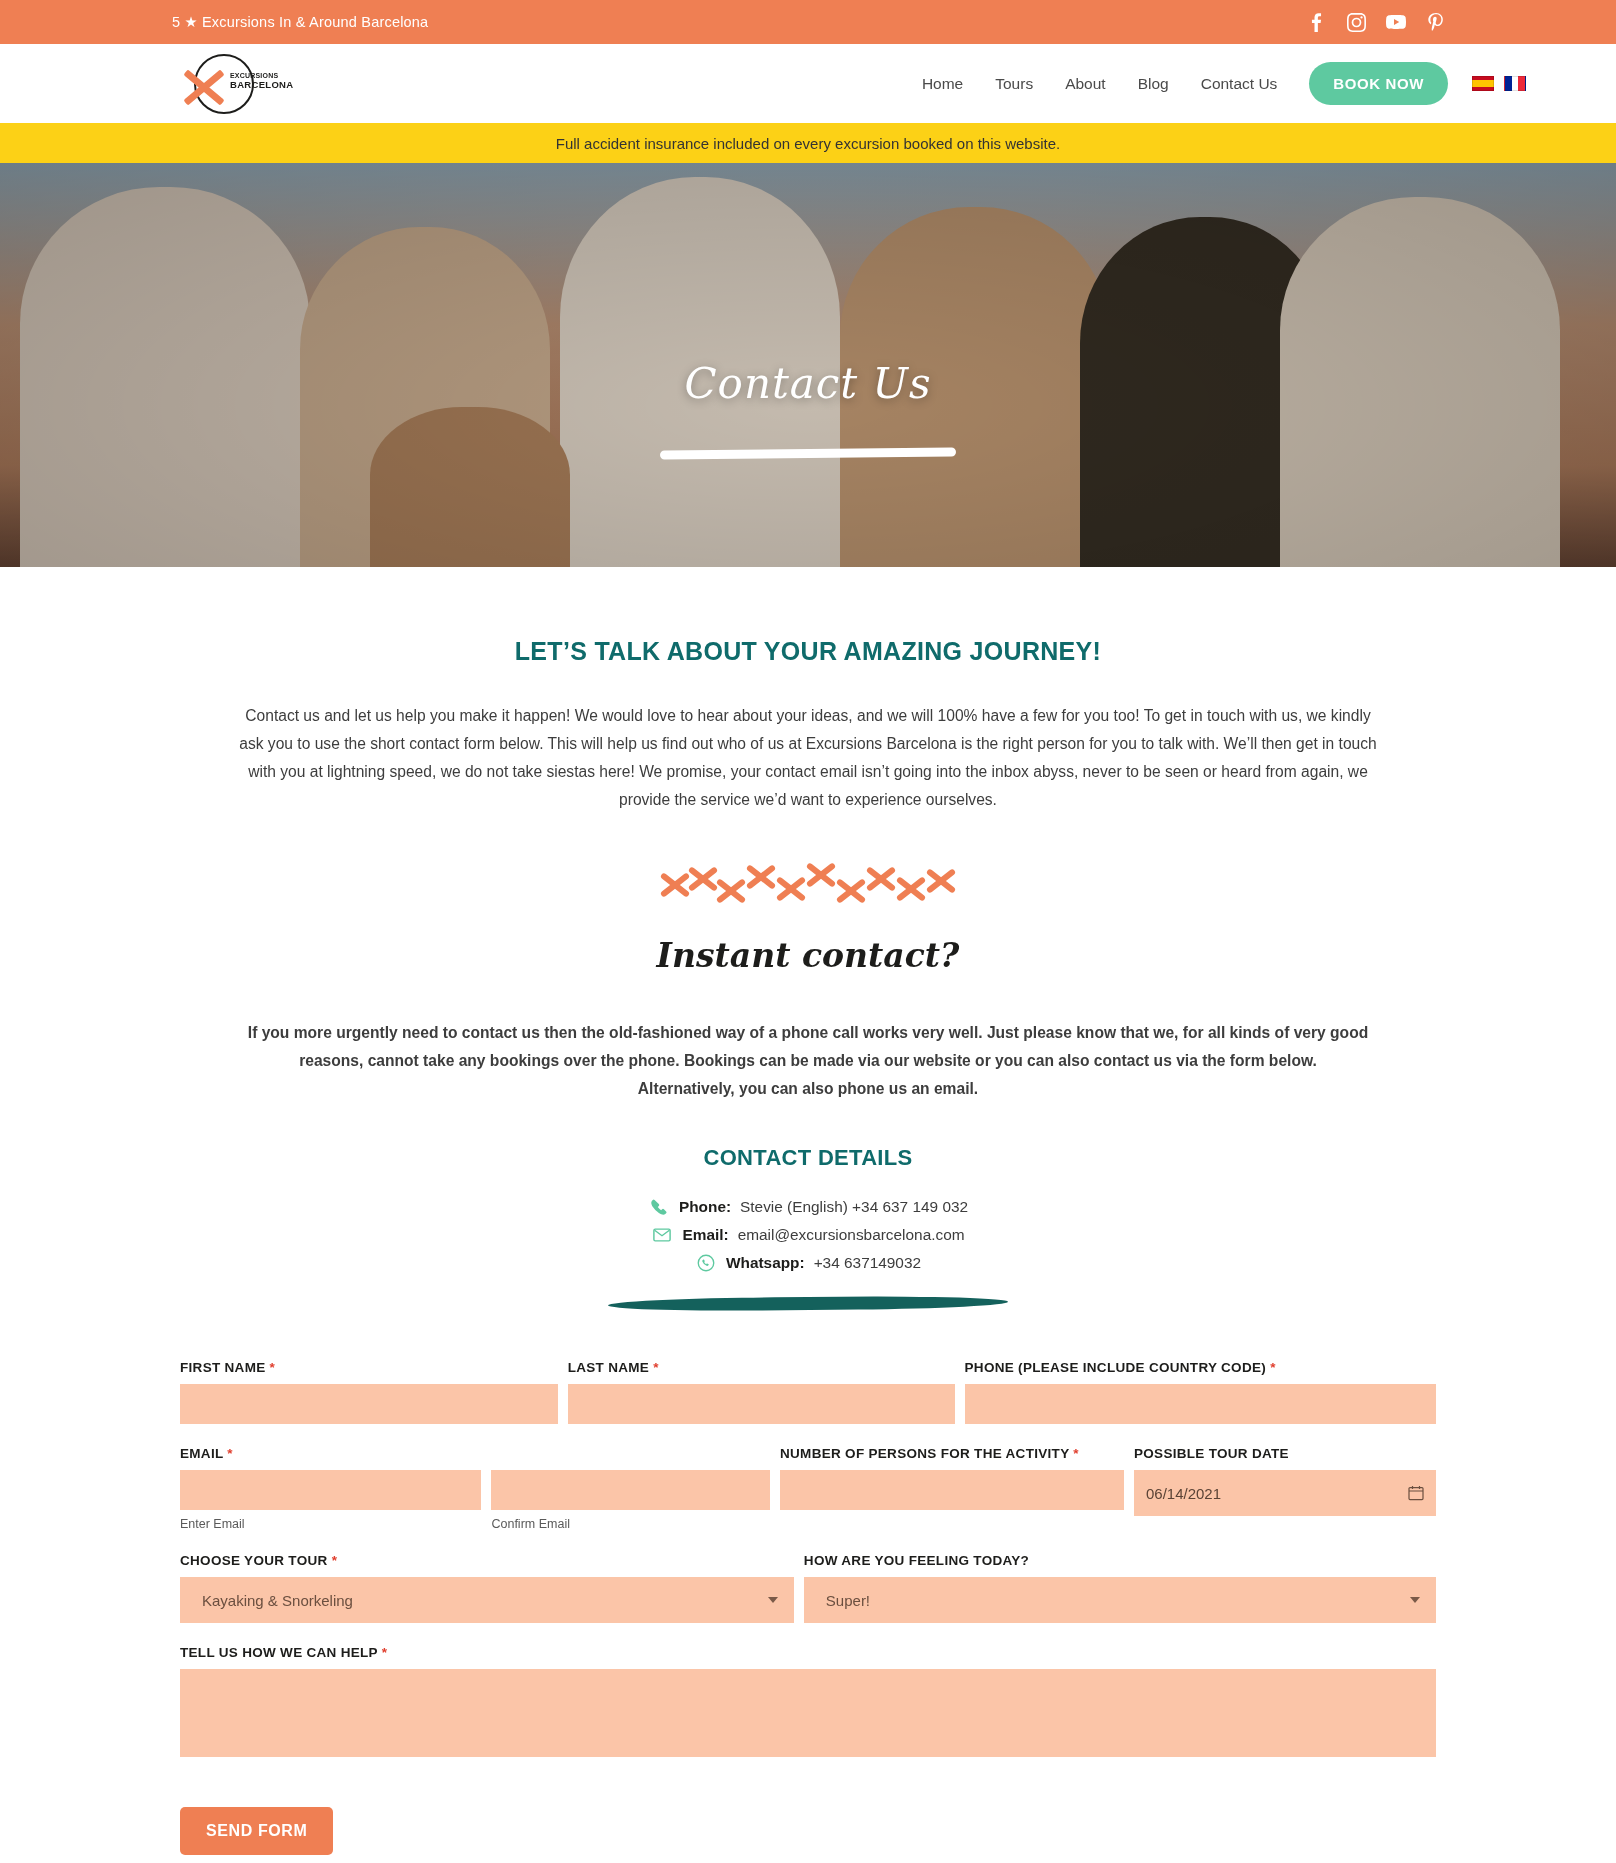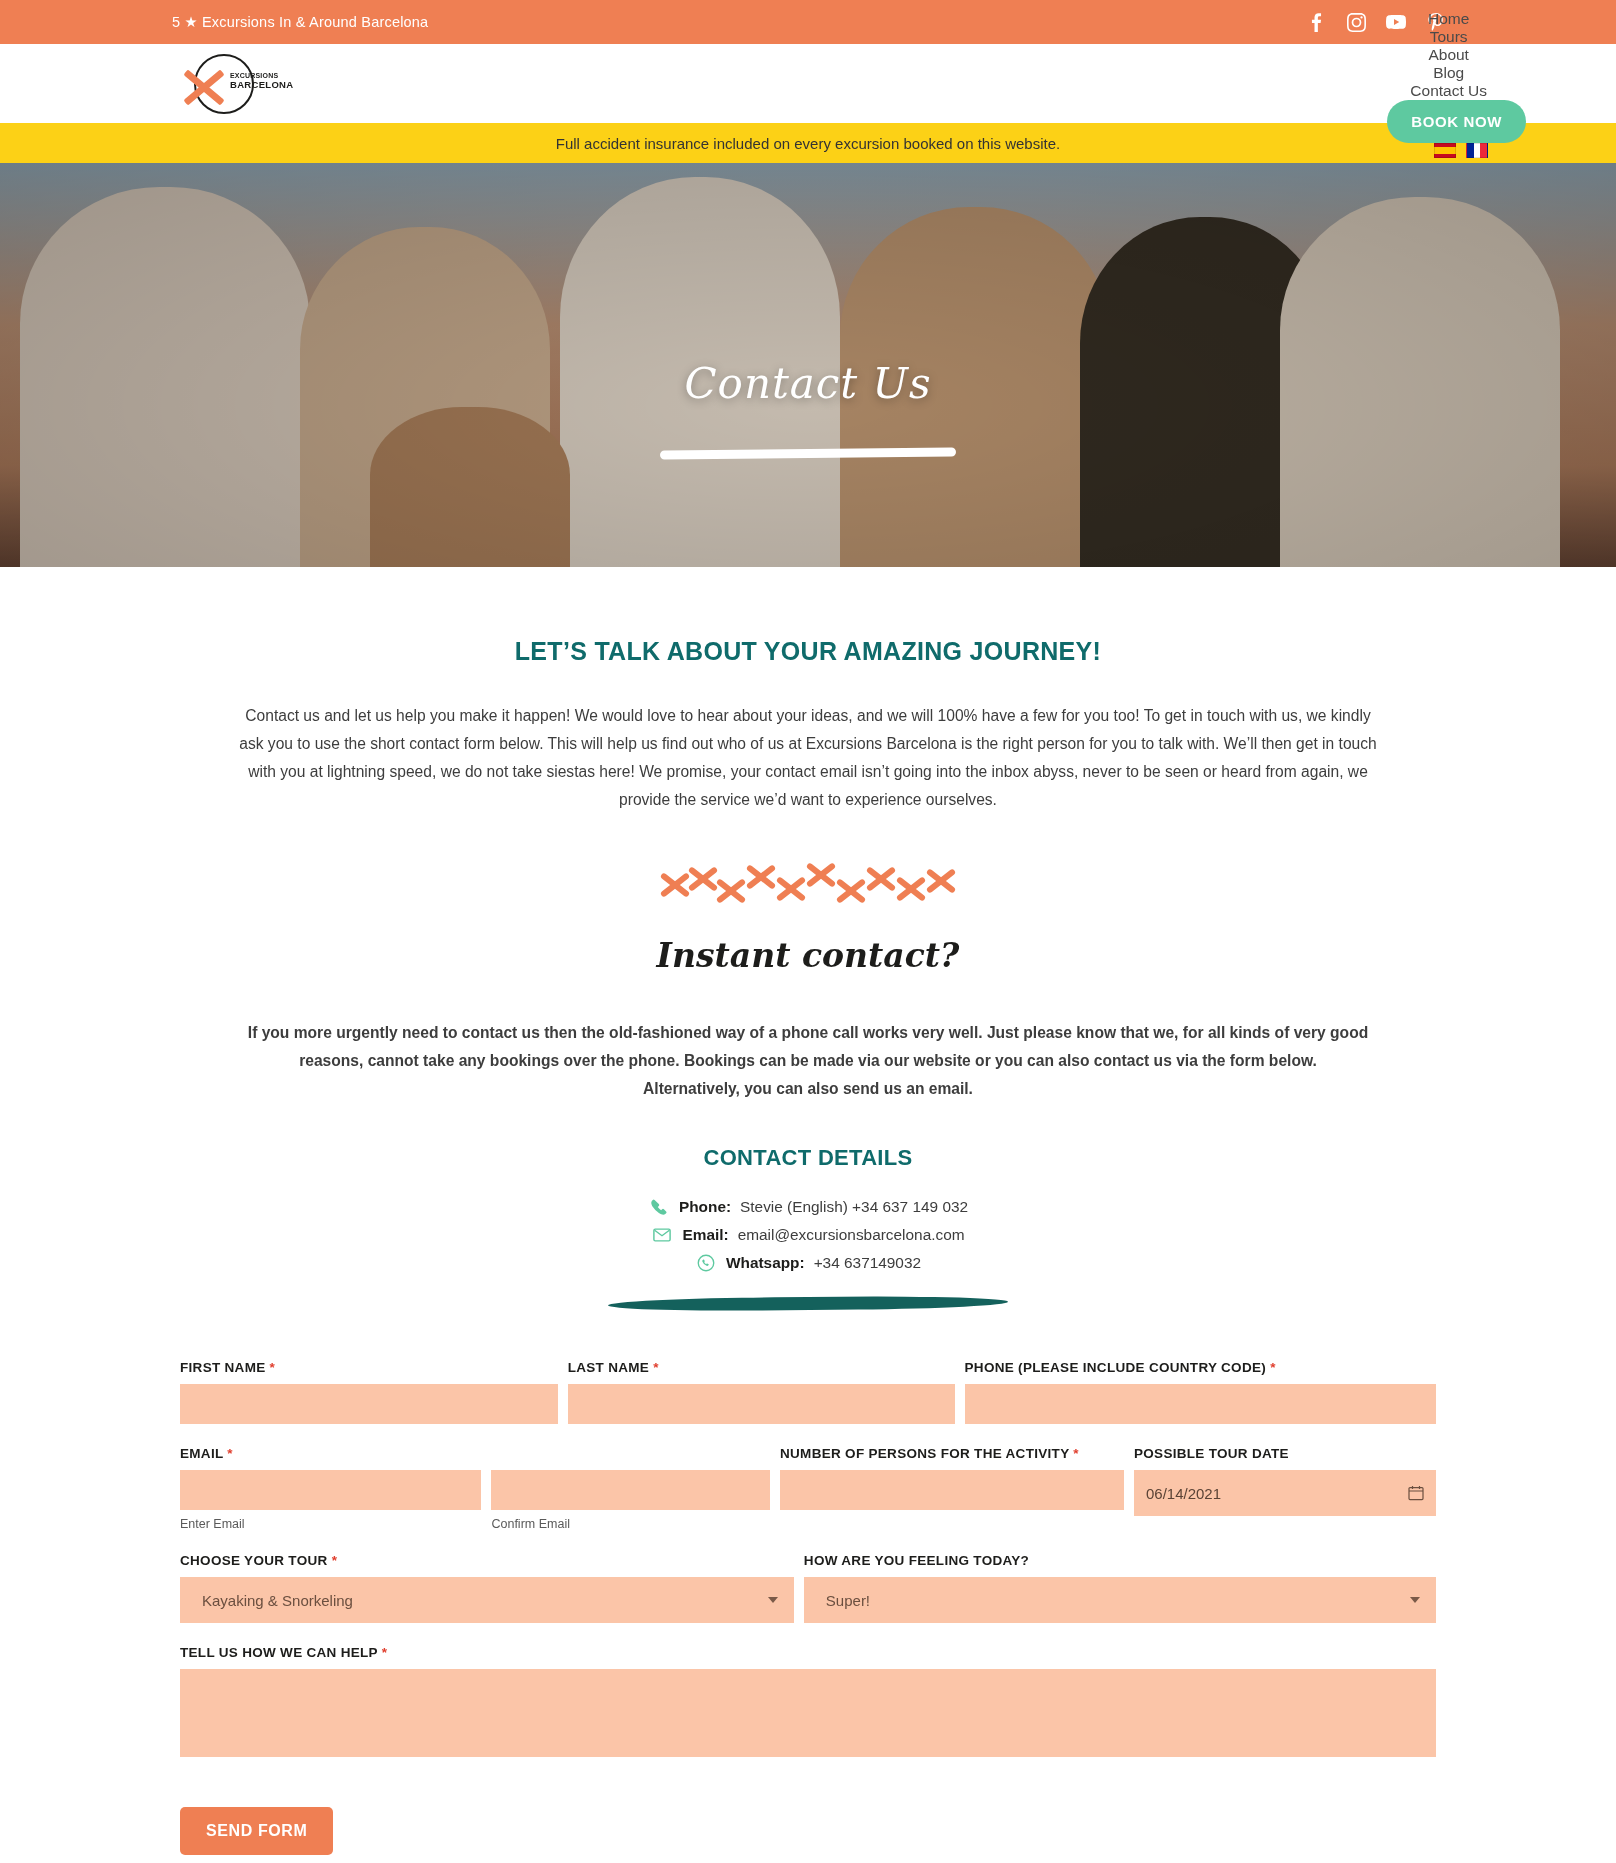--- a/index.html
+++ b/index.html
@@ -71,21 +71,20 @@
     font-size: 7px; font-weight: bold; line-height: 9px; color: #1d1d1b;
     letter-spacing: .2px;
   }
   .logo-text .l2 { font-size: 9.5px; letter-spacing: .3px; }
 
   .nav {
     margin-left: auto;
     display: flex;
     align-items: center;
     gap: 0;
-    flex-direction: column;
   }
   .nav a {
     color: #4a4a4a;
     text-decoration: none;
     font-size: 15.5px;
     padding: 0 16px;
     white-space: nowrap;
   }
   .book-now {
     background: #5ec9a0;
@@ -410,21 +409,21 @@
       <span style="left:236px;top:20px; transform:rotate(38deg);"></span>
       <span style="left:236px;top:20px; transform:rotate(-38deg);"></span>
       <span style="left:266px;top:12px; transform:rotate(38deg);"></span>
       <span style="left:266px;top:12px; transform:rotate(-38deg);"></span>
     </div>
 
     <h3 class="instant">Instant contact?</h3>
 
     <p class="para2">
       <span>If you more urgently need to contact us then the old-fashioned way of a phone call works very well. Just please know that we, for all kinds of very good reasons, cannot take any bookings over the phone. Bookings can be made via our website or you can also contact us via the form below.</span><br>
-      <span>Alternatively, you can also send us an email.</span>
+      <span>Alternatively, you can also phone us an email.</span>
     </p>
 
     <h3 class="contact-details-title">CONTACT DETAILS</h3>
 
     <div class="cd-list">
       <div class="cd-row">
         <span class="cd-icon">
           <svg width="16" height="16" viewBox="0 0 16 16" fill="#5ec9a0">
               <path d="M3.6.9a1.3 1.3 0 0 0-1.8 0L1 1.7C-.2 3 .1 5.3 1.9 8.1a19 19 0 0 0 6 6c2.8 1.8 5.1 2.1 6.4.9l.8-.8a1.3 1.3 0 0 0 0-1.8l-2.2-2.2a1.3 1.3 0 0 0-1.8 0l-1 1a13 13 0 0 1-3.3-3.3l1-1a1.3 1.3 0 0 0 0-1.8z"></path>
             </svg>

